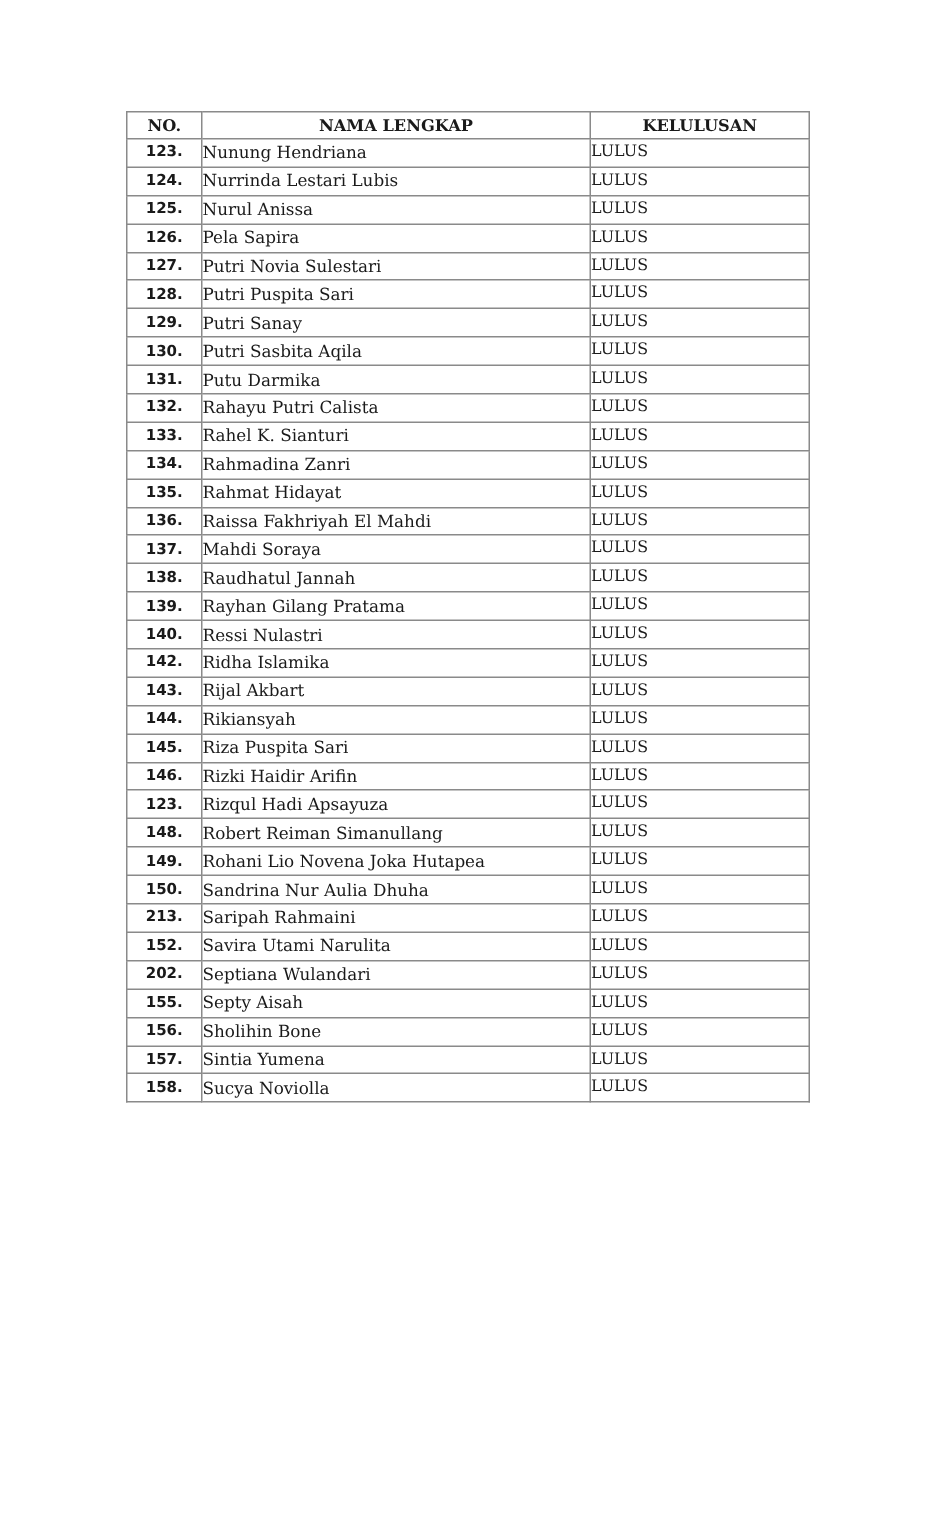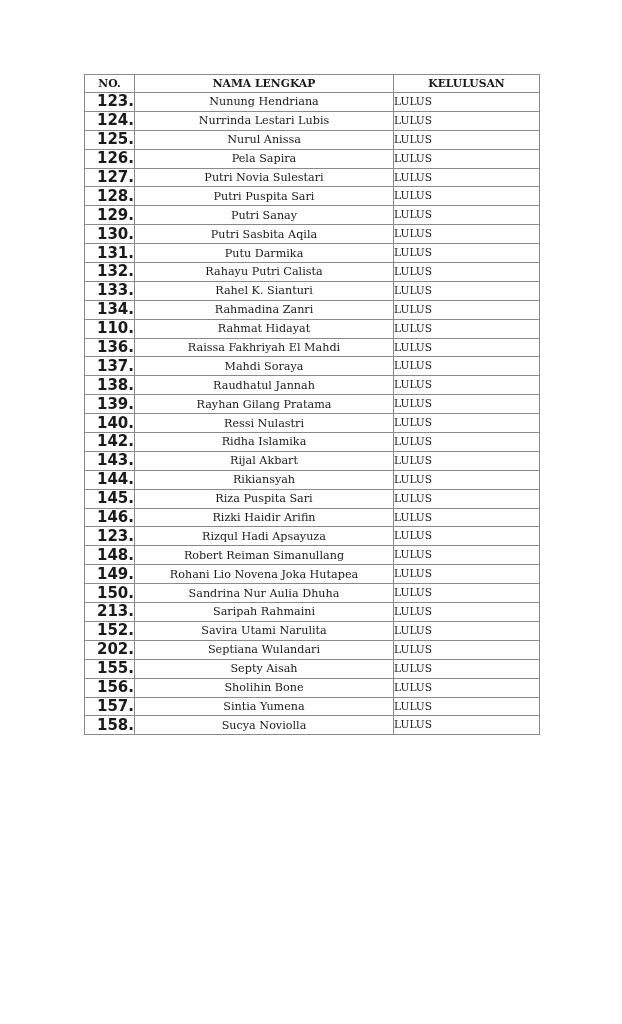--- a/index.html
+++ b/index.html
@@ -42,28 +42,28 @@
       white-space: nowrap;
       overflow: hidden;
     }
     table.roster th {
       font-weight: bold;
       text-align: center;
       font-size: 10.8px;
       height: 17px;
     }
     td.no {
-      text-align: right;
+      text-align: center;
       padding-right: 6px;
       font-weight: bold;
       font-family: "DejaVu Sans", "Liberation Sans", sans-serif;
-      font-size: 15px;
+      font-size: 10px;
     }
     td.name {
-      text-align: center;
+      text-align: left;
       padding-left: 6px;
       padding-top: 2px;
       line-height: 15px;
     }
     td.status {
       text-align: left;
       font-size: 10.6px;
       line-height: 14px;
       vertical-align: top;
       padding-top: 1px;
@@ -141,21 +141,21 @@
           <td class="no">133.</td>
           <td class="name">Rahel K. Sianturi</td>
           <td class="status">LULUS</td>
         </tr>
         <tr>
           <td class="no">134.</td>
           <td class="name">Rahmadina Zanri</td>
           <td class="status">LULUS</td>
         </tr>
         <tr>
-          <td class="no">110.</td>
+          <td class="no">135.</td>
           <td class="name">Rahmat Hidayat</td>
           <td class="status">LULUS</td>
         </tr>
         <tr>
           <td class="no">136.</td>
           <td class="name">Raissa Fakhriyah El Mahdi</td>
           <td class="status">LULUS</td>
         </tr>
         <tr>
           <td class="no">137.</td>

